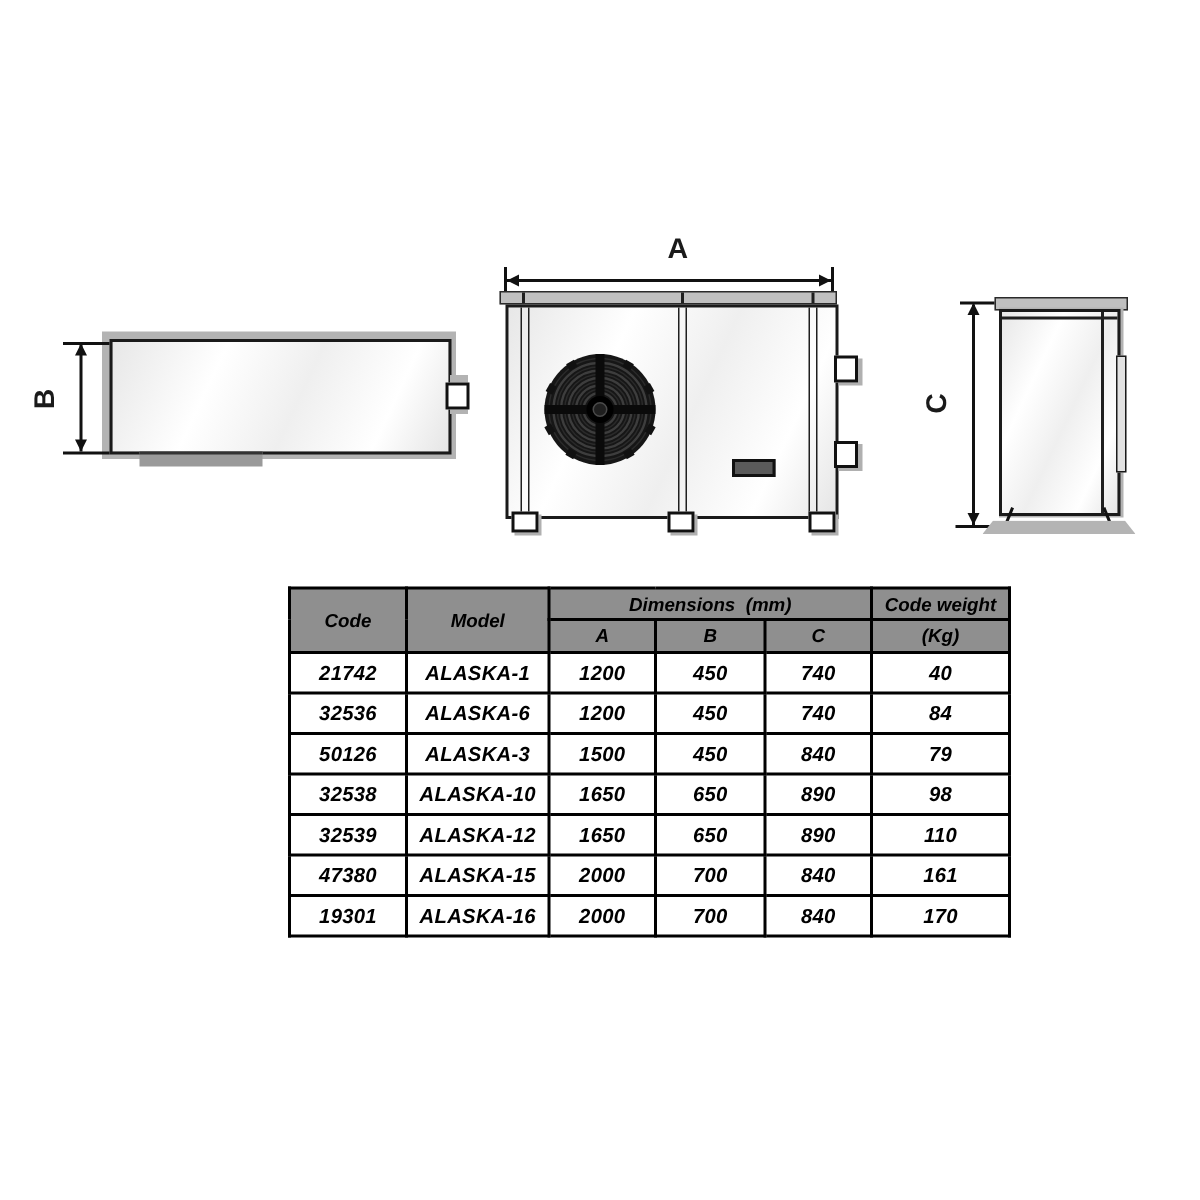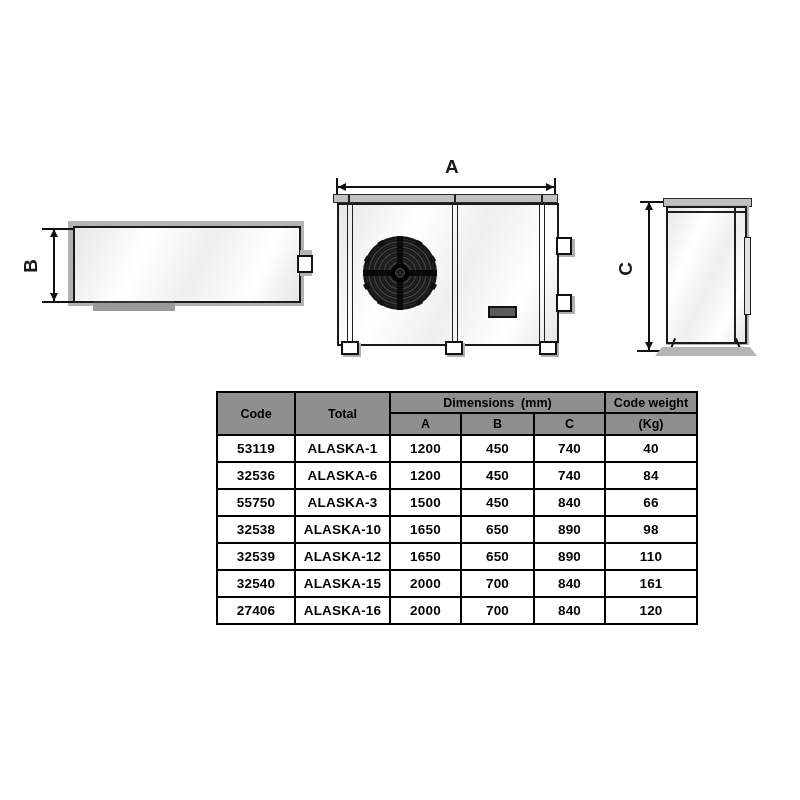--- a/index.html
+++ b/index.html
@@ -26,21 +26,21 @@
   .divider{position:absolute;top:0;bottom:0;width:4px;border-left:1.5px solid #1f1f1f;border-right:1.5px solid #1f1f1f;}
   .cap-tick{position:absolute;top:0;bottom:0;width:1.5px;background:#1f1f1f;}
   .foot{position:absolute;width:14px;height:10px;background:#fff;border:2px solid #111;box-shadow:2px 2px 0 #b0b0b0;}
   .fitting{position:absolute;width:12px;height:14px;background:#fff;border:2px solid #111;box-shadow:3px 2px 0 #b0b0b0;}
   .display-slot{position:absolute;width:25px;height:8px;background:#5a5a5a;border:2px solid #111;}
   .handle{position:absolute;background:#e2e2e2;border:1.5px solid #1a1a1a;}
   .base-plate{position:absolute;background:#b4b4b4;clip-path:polygon(7% 0,93% 0,100% 100%,0 100%);}
   .leg{position:absolute;width:2px;height:11px;background:#111;}
 
   
-  .spec-table{position:absolute;left:216px;top:391px;width:480px;border-collapse:collapse;table-layout:fixed;}
+  .spec-table{position:absolute;left:192px;top:391px;width:480px;border-collapse:collapse;table-layout:fixed;font-style:italic;}
   .spec-table td,.spec-table th{border:2px solid #000;text-align:center;vertical-align:middle;
       font-weight:bold;color:#000;padding:0;}
   .spec-table thead th{background:#8f8f8f;font-size:12.5px;}
   .spec-table .hrow1 th{height:19px;}
   .spec-table .hrow2 th{height:20px;}
   .spec-table tbody td{background:#fff;font-size:13.5px;height:25px;letter-spacing:0.2px;}
 </style>
 </head>
 <body>
 
@@ -158,84 +158,84 @@
       <col style="width:78px">
         <col style="width:95px">
         <col style="width:71px">
       <col style="width:73px">
         <col style="width:71px">
         <col style="width:92px">
     </colgroup>
     <thead>
       <tr class="hrow1">
         <th rowspan="2">Code</th>
-        <th rowspan="2">Total</th>
+        <th rowspan="2">Model</th>
         <th colspan="3">Dimensions&nbsp; (mm)</th>
         <th>Code weight</th>
       </tr>
       <tr class="hrow2">
         <th>A</th>
         <th>B</th>
         <th>C</th>
         <th>(Kg)</th>
       </tr>
     </thead>
     <tbody>
       <tr>
-        <td>53119</td>
+        <td>21742</td>
         <td>ALASKA-1</td>
         <td>1200</td>
         <td>450</td>
         <td>740</td>
         <td>40</td>
       </tr>
       <tr>
         <td>32536</td>
         <td>ALASKA-6</td>
         <td>1200</td>
         <td>450</td>
         <td>740</td>
         <td>84</td>
       </tr>
       <tr>
-        <td>55750</td>
+        <td>50126</td>
         <td>ALASKA-3</td>
         <td>1500</td>
         <td>450</td>
         <td>840</td>
-        <td>66</td>
+        <td>79</td>
       </tr>
       <tr>
         <td>32538</td>
         <td>ALASKA-10</td>
         <td>1650</td>
         <td>650</td>
         <td>890</td>
         <td>98</td>
       </tr>
       <tr>
         <td>32539</td>
         <td>ALASKA-12</td>
         <td>1650</td>
         <td>650</td>
         <td>890</td>
         <td>110</td>
       </tr>
       <tr>
-        <td>32540</td>
+        <td>47380</td>
         <td>ALASKA-15</td>
         <td>2000</td>
         <td>700</td>
         <td>840</td>
         <td>161</td>
       </tr>
       <tr>
-        <td>27406</td>
+        <td>19301</td>
         <td>ALASKA-16</td>
         <td>2000</td>
         <td>700</td>
         <td>840</td>
-        <td>120</td>
+        <td>170</td>
       </tr>
     </tbody>
   </table>
 
 </div>
 
 </body></html>

